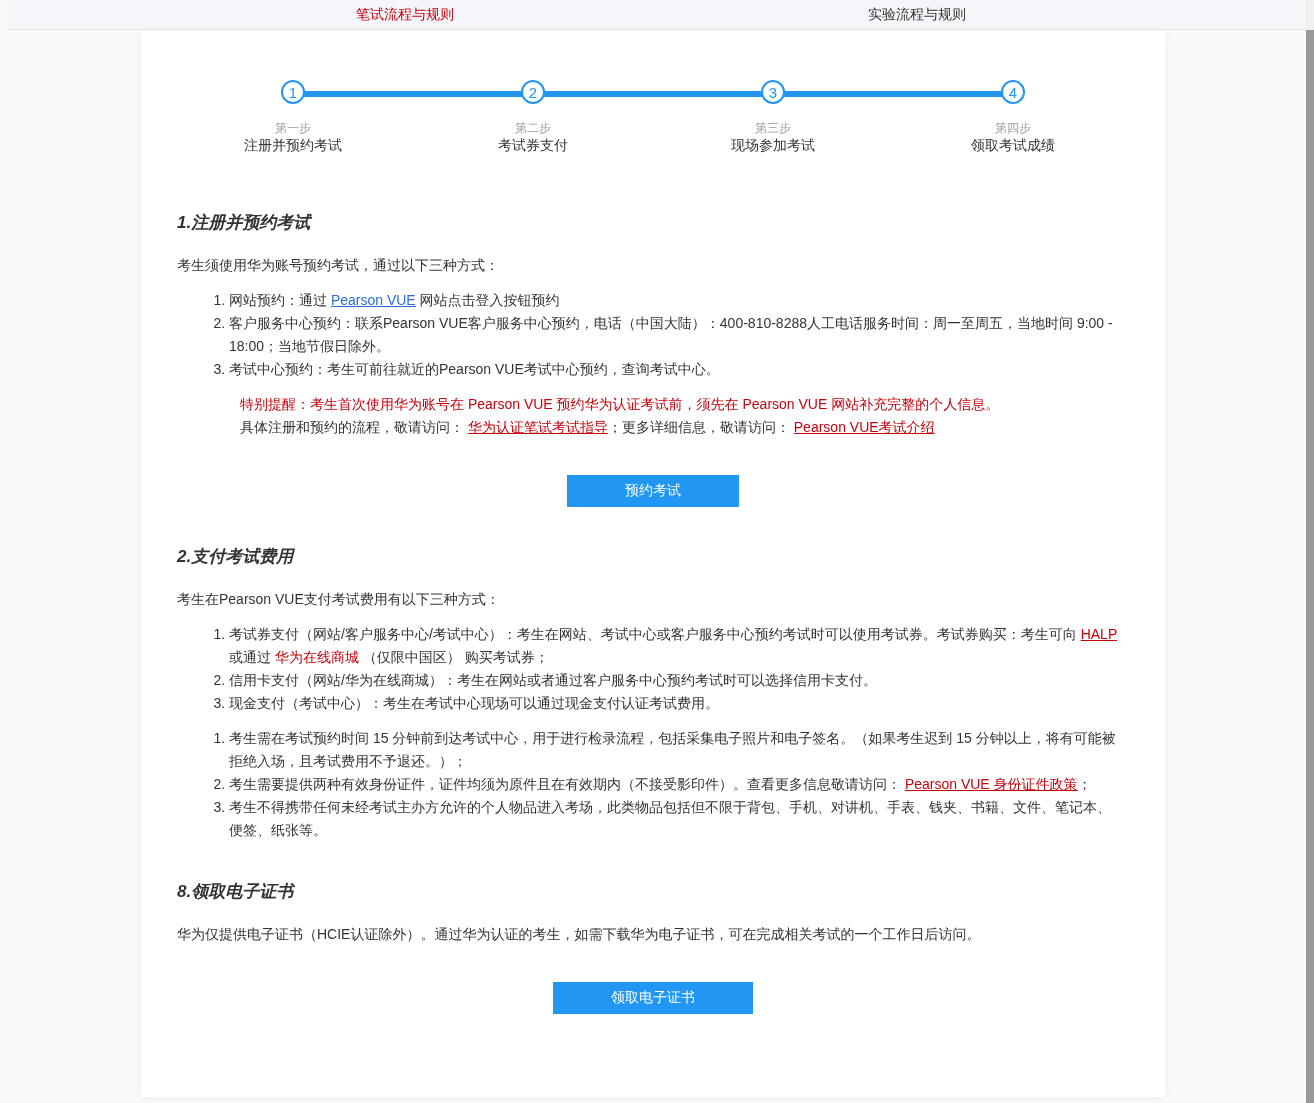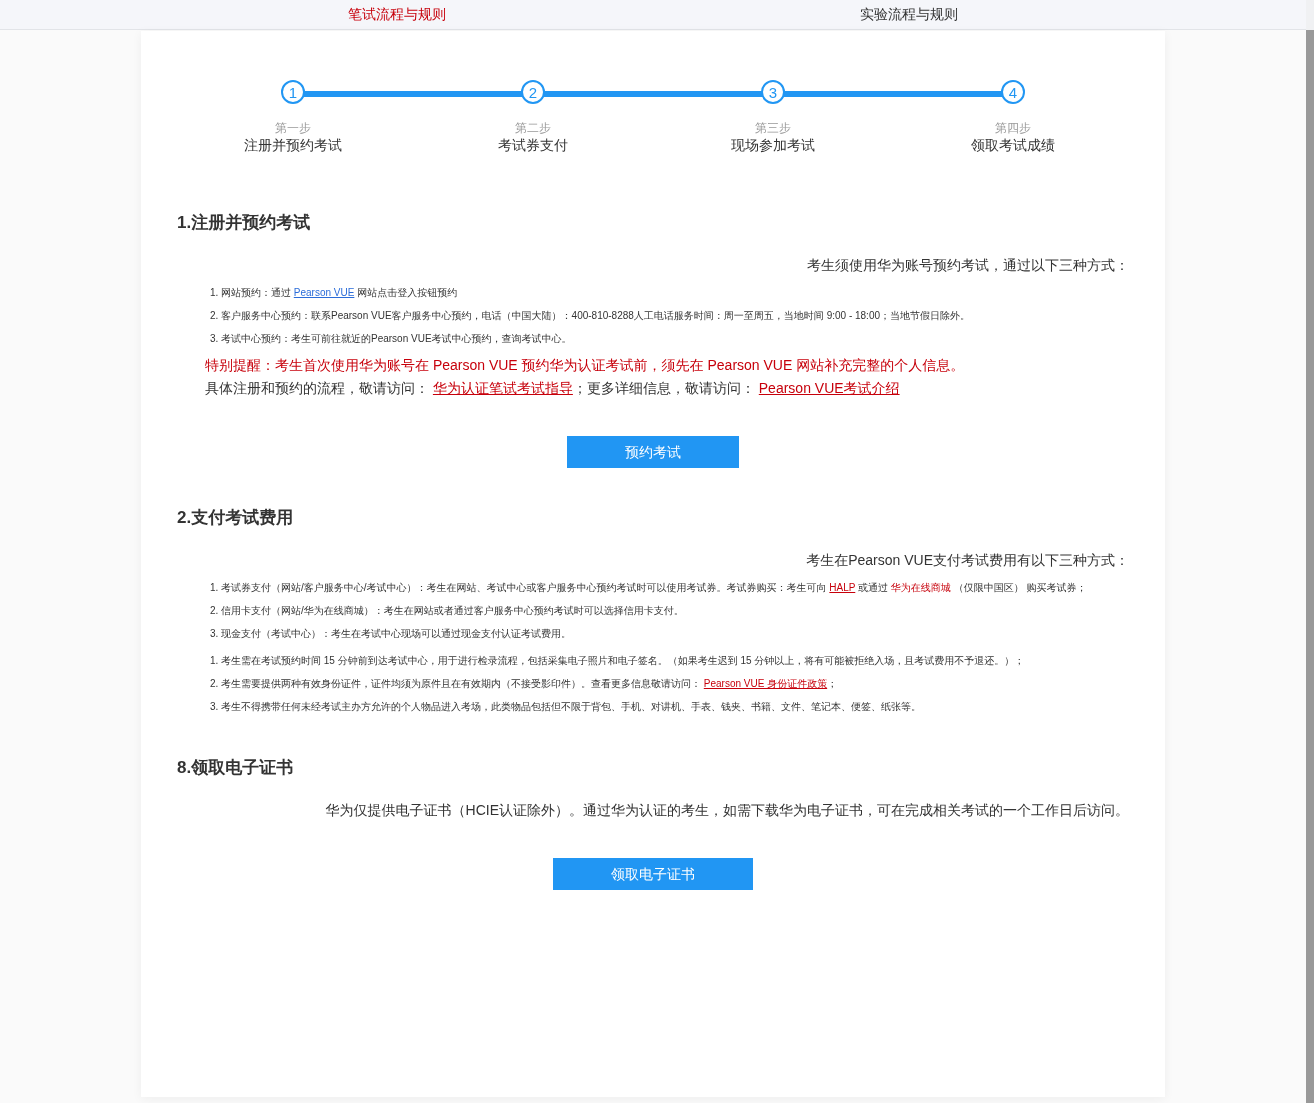--- a/index.html
+++ b/index.html
@@ -12,21 +12,21 @@
   * { box-sizing: border-box; }
   html, body { margin: 0; padding: 0; }
   body {
     width: 1314px; height: 1103px; position: relative; overflow: hidden;
     background: #fafafa;
     font-family: "Liberation Sans", "DejaVu Sans", sans-serif;
     color: var(--text_dark);
   }
   
   .topbar {
-    position: absolute; top: 0; left: 0; right: 0; height: 30px;
+    position: absolute; top: 0; left: 8px; right: 0; height: 30px;
     background: #f5f6fa; border-bottom: 1px solid #e2e4e8;
   }
   .topbar-inner { position: absolute; left: 141px; width: 1024px; height: 100%; display: flex; }
   .tab {
     flex: 1; display: flex; align-items: center; justify-content: center;
     font-size: 14px; color: #333; cursor: pointer; white-space: nowrap;
   }
   .tab.active { color: var(--brand_red); }
   
   .card {
@@ -43,34 +43,34 @@
   .step { flex: 1; display: flex; flex-direction: column; align-items: center; }
   .step-circle {
     width: 24px; height: 24px; border: 2px solid var(--accent_blue); border-radius: 50%;
     background: #fff; color: var(--accent_blue); display: flex; align-items: center;
     justify-content: center; font-size: 15px; position: relative; z-index: 1;
   }
   .step-sub { margin-top: 16px; font-size: 12px; color: var(--step_gray); }
   .step-name { margin-top: 0; font-size: 14px; color: #333; }
   
   .content { padding: 0 36px 20px; }
-  .sec-heading { font-size: 17px; font-weight: bold; color: #333; margin: 38px 0 0; }
-  .sec-intro { font-size: 14px; line-height: 23px; margin: 20px 0 0; text-align: right; }
-  ol.sec-list { margin: 4px; padding-left: 40px; font-size: 10px; }
+  .sec-heading { font-size: 17px; font-weight: bold; color: #333; margin: 38px 0 0; font-style: italic; }
+  .sec-intro { font-size: 14px; line-height: 23px; margin: 20px 0 0; }
+  ol.sec-list { margin: 12px; padding-left: 40px; font-size: 14px; }
   ol.sec-list li { line-height: 23px; }
   .sec-notes { padding-left: 28px; font-size: 14px; }
-  .note { line-height: 23px; }
+  .note { line-height: 23px; margin-left: 35px; }
   .note.red { color: var(--brand_red); }
   .seg-link-blue { color: var(--link_blue); text-decoration: underline; cursor: pointer; }
   .seg-link-red { color: var(--brand_red); text-decoration: underline; cursor: pointer; }
   .seg-red { color: var(--brand_red); cursor: pointer; }
   .btn-row { text-align: center; margin: 36px 0 6px; }
   .primary-btn {
     background: var(--accent_blue); color: #fff; border: none; height: 32px;
-    padding: 0 58px; font-size: 14px; cursor: pointer; font-family: Liberation Sans, sans-serif;
+    padding: 0 58px; font-size: 14px; cursor: pointer; font-family: Liberation Serif, serif;
     display: inline-block; line-height: 32px;
   }
   
   .scrollbar-track { position: absolute; right: 0; top: 0; width: 8px; height: 100%; background: #f0f1f3; }
   .scrollbar-thumb { position: absolute; right: 0; top: 30px; bottom: 0; width: 8px; background: #999999; }
 </style>
 </head>
 <body>
 
 <div class="topbar">

